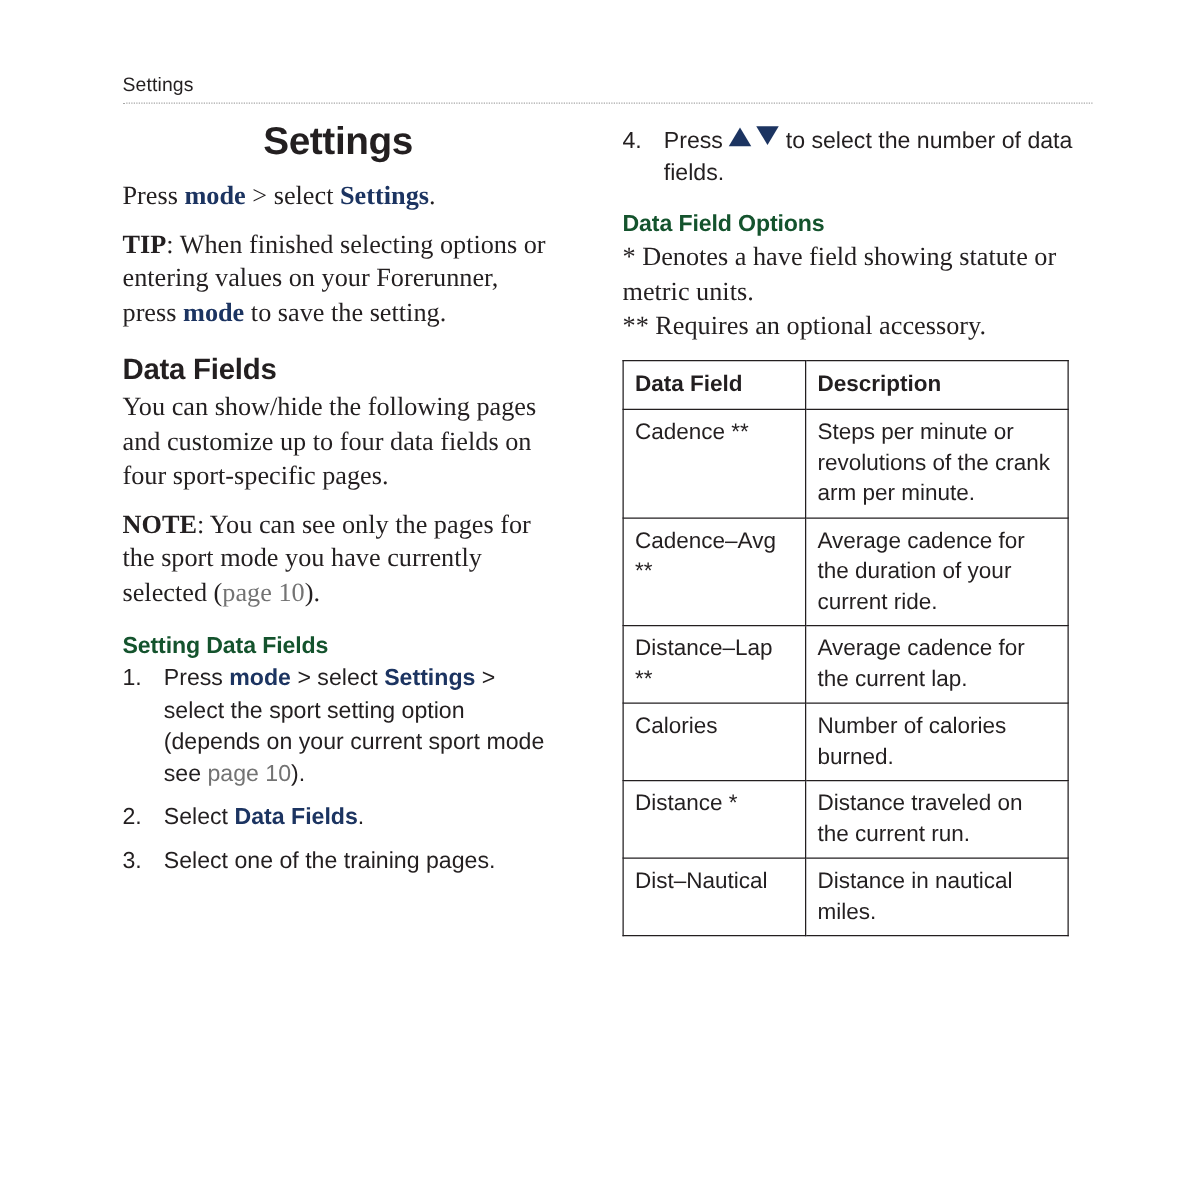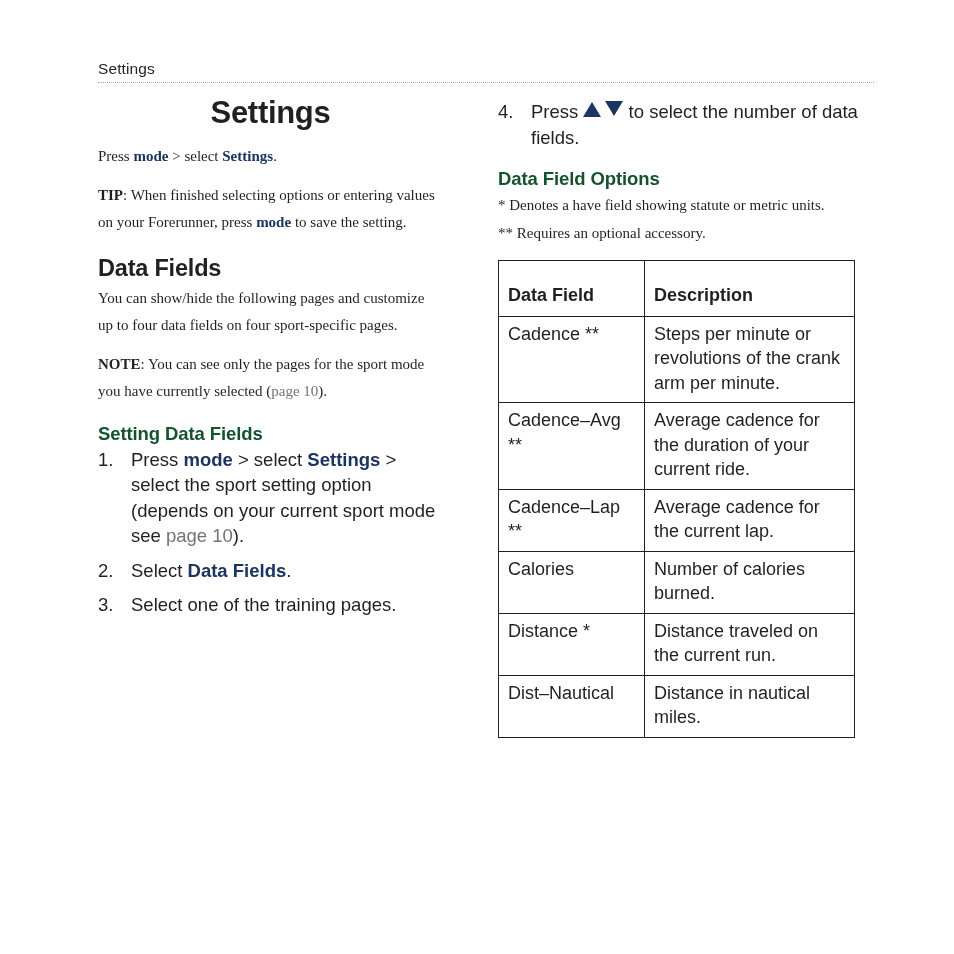--- a/index.html
+++ b/index.html
@@ -78,21 +78,21 @@
     font-weight: bold;
     font-size: 18.5px;
     line-height: 24px;
     letter-spacing: -0.1px;
     margin: 16px 0 1px 0;
     color: #14532d;
   }
 
   p.serif-para {
     font-family: "Liberation Serif", serif;
-    font-size: 15px;
+    font-size: 21px;
     line-height: 27.5px;
     margin: 0 0 11px 0;
     color: #231f20;
   }
   p.serif-para.tight { margin-bottom: 0; }
 
   .nav-bold {
     font-family: "Liberation Serif", serif;
     font-weight: bold;
     color: #1c3461;
@@ -164,21 +164,21 @@
     border: 1.6px solid #231f20;
     vertical-align: top;
     padding: 5px 9px 7px 9px;
     font-size: 18px;
     line-height: 24.5px;
     color: #231f20;
     text-align: left;
   }
   table.data-table th {
     font-weight: bold;
-    padding-top: 22px;
+    padding-top: 6px;
     padding-bottom: 8px;
   }
   table.data-table col.c1 { width: 146px; }
   table.data-table col.c2 { width: 210px; }
 
   
   #footer {
     position: absolute;
     left: 98px;
     top: 829px;
@@ -268,21 +268,21 @@
       <tbody>
         <tr>
           <td>Cadence **</td>
           <td>Steps per minute or revolutions of the crank arm per minute.</td>
         </tr>
         <tr>
           <td>Cadence–Avg **</td>
           <td>Average cadence for the duration of your current ride.</td>
         </tr>
         <tr>
-          <td>Cadence–Lap **</td>
+          <td>Distance–Lap **</td>
           <td>Average cadence for the current lap.</td>
         </tr>
         <tr>
           <td>Calories</td>
           <td>Number of calories burned.</td>
         </tr>
         <tr>
           <td>Distance *</td>
           <td>Distance traveled on the current run.</td>
         </tr>

